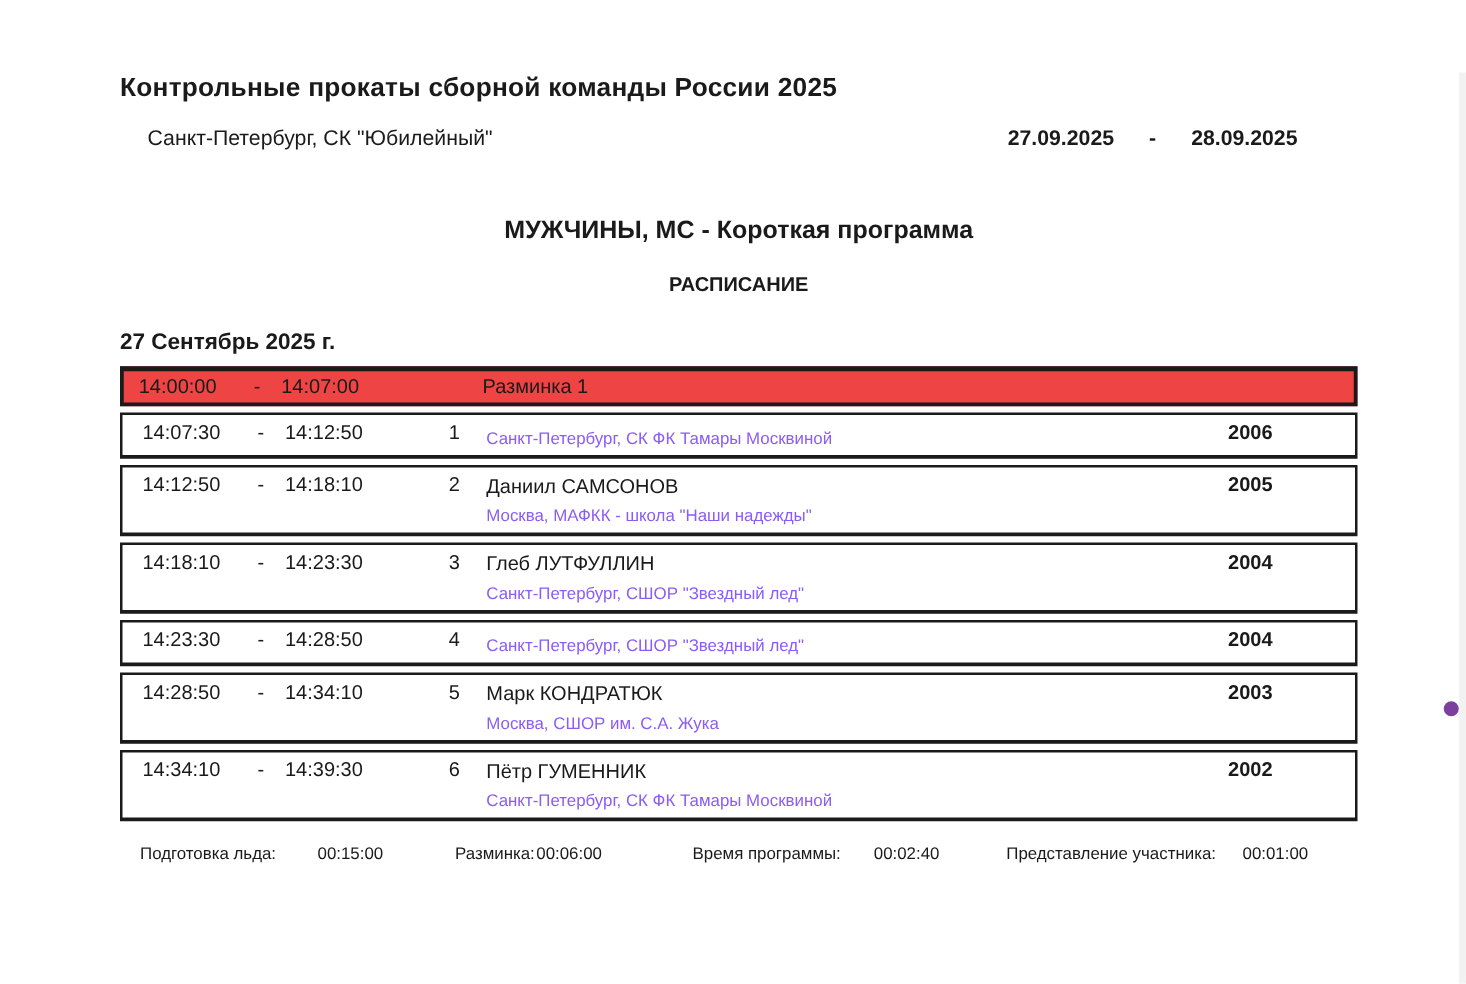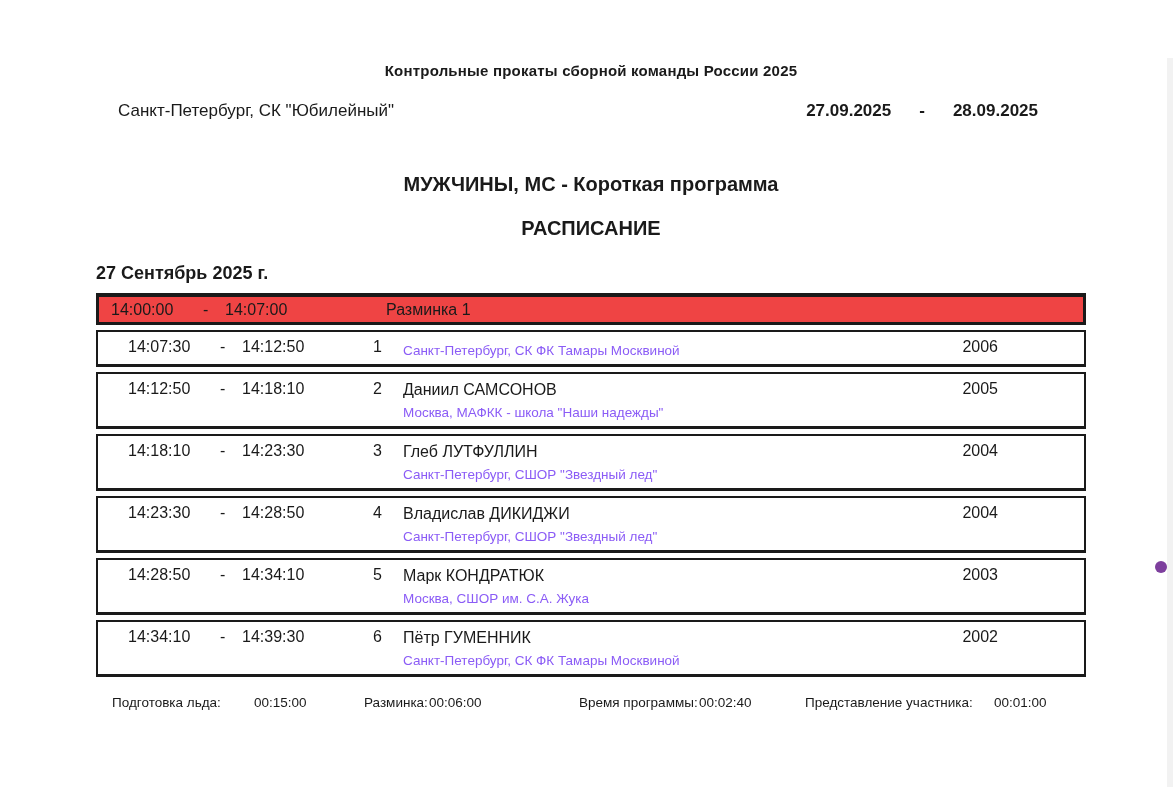--- a/index.html
+++ b/index.html
@@ -11,22 +11,22 @@
     overflow: hidden;
     font-family: "Liberation Sans", sans-serif;
     color: #1a1a1a;
   }
   .page { position: relative; width: 1173px; height: 787px; background: #ffffff; }
 
   .doc { margin-left: 96px; width: 990px; }
 
   .main-title {
     margin: 58px 0 0 0;
-    text-align: center;
-    font-size: 15px;
+    text-align: left;
+    font-size: 21px;
     font-weight: 700;
     line-height: 26px;
     letter-spacing: 0.2px;
   }
 
   .subheader {
     position: relative;
     margin-top: 16px;
     height: 22px;
     font-size: 17px;
@@ -38,21 +38,21 @@
   .category-title {
     margin-top: 50px;
     text-align: center;
     font-size: 20px;
     font-weight: 700;
     line-height: 25px;
   }
   .schedule-heading {
     margin-top: 19px;
     text-align: center;
-    font-size: 20px;
+    font-size: 16px;
     font-weight: 700;
     line-height: 25px;
   }
   .day-heading {
     margin-top: 21px;
     font-size: 18px;
     font-weight: 700;
     line-height: 22px;
   }
 
@@ -68,46 +68,46 @@
     margin-bottom: 5px;
     font-size: 16px;
   }
 
   .skater-row {
     border: 2px solid #1a1a1a;
     border-bottom-width: 3px;
     margin-bottom: 5px;
     display: flex;
     align-items: flex-start;
-    padding: 6px 0 5px 18px;
+    padding: 6px 0 5px 4px;
     font-size: 16px;
     background: #ffffff;
   }
 
   .cell-time { display: flex; padding-left: 12px; width: 194px; flex-shrink: 0; }
   .t-start { width: 92px; }
   .t-dash  { width: 22px; text-align: left; }
   .cell-num { width: 60px; text-align: right; flex-shrink: 0; }
   .cell-main { flex: 1; padding-left: 21px; min-width: 0; }
-  .cell-year { width: 48px; margin-right: 86px; text-align: right; flex-shrink: 0; }
+  .cell-year { width: 48px; margin-right: 66px; text-align: right; flex-shrink: 0; font-weight: bold; }
 
   .skater-name { line-height: 20px; }
   .skater-club { font-size: 13.5px; line-height: 17px; margin-top: 4px; color: #8b5cf6; }
 
   .footer {
     position: relative;
     margin-top: 14px;
     height: 24px;
     font-size: 13.5px;
     line-height: 17px;
   }
   .footer span { position: absolute; top: 3px; white-space: nowrap; }
   .f-l0 { left: 16px; }  .f-v0 { left: 158px; text-align: right; }
   .f-l1 { left: 268px; } .f-v1 { left: 333px; }
-  .f-l2 { left: 483px; } .f-v2 { left: 603px; }
+  .f-l2 { left: 458px; } .f-v2 { left: 603px; }
   .f-l3 { left: 709px; } .f-v3 { left: 898px; top: -2px; }
 
   .right-edge {
     position: absolute;
     right: 0; top: 0;
     width: 6px; height: 787px;
     background: #f2f2f2;
   }
   .purple-dot {
     position: absolute;
@@ -192,21 +192,20 @@
       </div>
 
       <div class="skater-row">
         <div class="cell-time">
           <span class="t-start">14:23:30</span>
           <span class="t-dash">-</span>
           <span class="t-end">14:28:50</span>
         </div>
         <div class="cell-num">4</div>
         <div class="cell-main">
-          <div class="skater-name">Владислав ДИКИДЖИ</div>
           <div class="skater-club">Санкт-Петербург, СШОР "Звездный лед"</div>
         </div>
         <div class="cell-year">2004</div>
       </div>
 
       <div class="skater-row">
         <div class="cell-time">
           <span class="t-start">14:28:50</span>
           <span class="t-dash">-</span>
           <span class="t-end">14:34:10</span>

